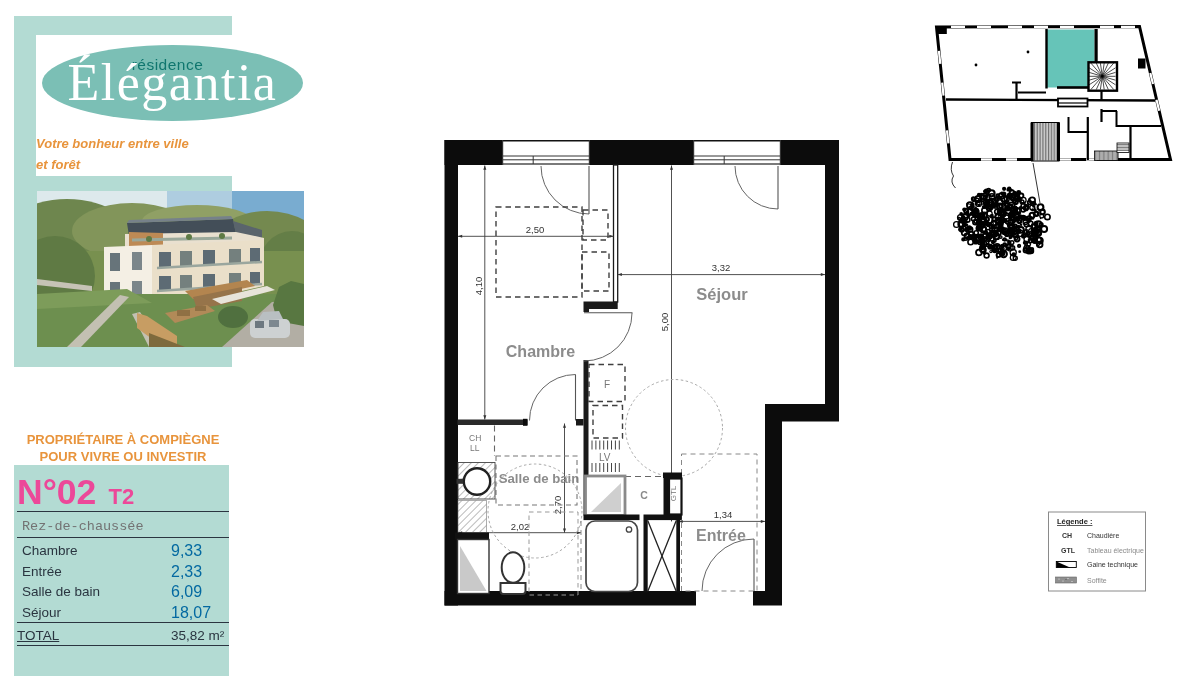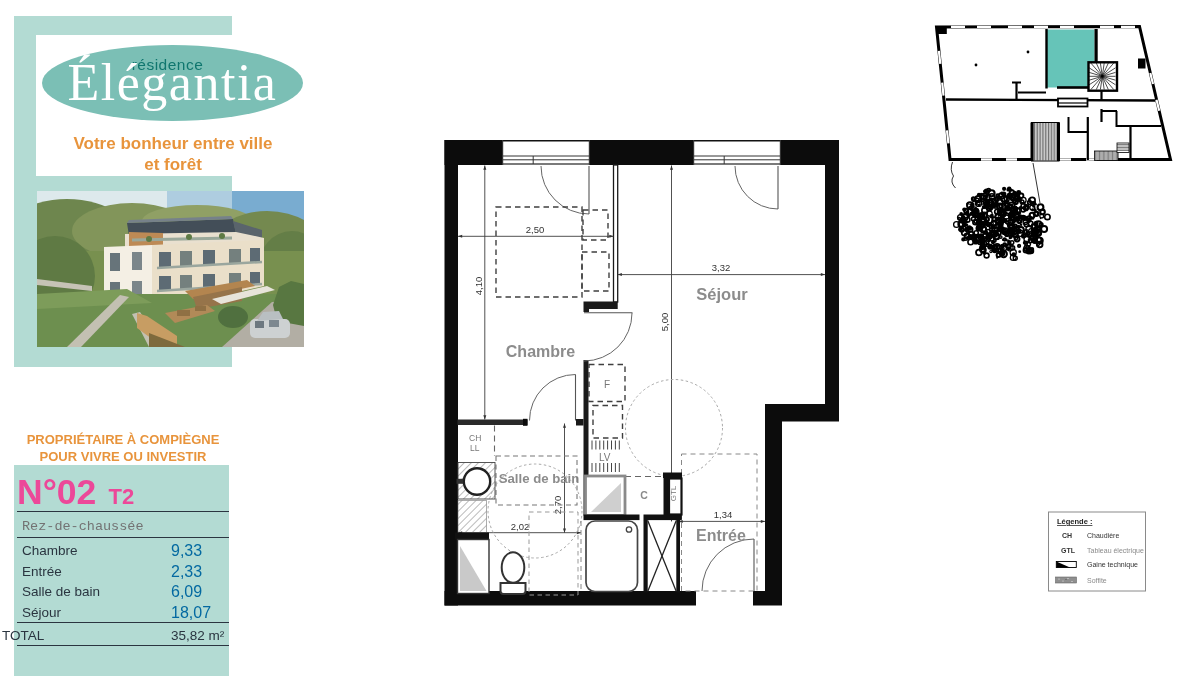--- a/index.html
+++ b/index.html
@@ -12,21 +12,21 @@
 <div class="abs" style="left:14px;top:16px;width:218px;height:351px;background:#b3dbd3;"></div>
 
 <div class="abs" style="left:36px;top:35px;width:274px;height:141px;background:#ffffff;"></div>
 
 <div class="abs" style="left:42px;top:45px;width:261px;height:76px;background:#7bbfb5;border-radius:50%;"></div>
 
 <div class="abs" style="left:42px;top:56px;width:251px;text-align:center;color:#0f766e;font-size:15.5px;letter-spacing:0.5px;">résidence</div>
 
 <div class="abs" style="left:42px;top:53px;width:261px;text-align:center;color:#ffffff;font-family:Liberation Serif, serif;font-size:52px;font-weight:400;letter-spacing:1.5px;">Élégantia</div>
 
-<div class="abs" style="left:36px;top:134px;width:274px;text-align:center;color:#e8943c;font-size:17px;font-weight:bold;line-height:20.5px;">Votre bonheur entre ville<br>et forêt</div>
+<div class="abs" style="left:36px;top:134px;width:274px;text-align:left;color:#e8943c;font-size:13px;font-weight:bold;line-height:20.5px;font-style:italic;">Votre bonheur entre ville<br>et forêt</div>
 
 <div class="abs" style="left:37px;top:191px;width:267px;height:156px;">
 <svg width="267" height="156" viewBox="0 0 267 156">
 
 <rect x="0" y="0" width="267" height="40" fill="#dde9ec"></rect>
 <rect x="130" y="0" width="70" height="40" fill="#aecde0"></rect>
 <rect x="195" y="0" width="72" height="42" fill="#79acd0"></rect>
 
 <ellipse cx="30" cy="60" rx="75" ry="52" fill="#6e864e"></ellipse>
 <ellipse cx="95" cy="40" rx="60" ry="28" fill="#82955a"></ellipse>
@@ -114,21 +114,21 @@
 <div class="abs" style="left:22px;top:519px;color:#737373;font-size:13.5px;font-family:Liberation Mono, monospace;">Rez-de-chaussée</div>
 
 <div class="abs" style="left:17px;top:537px;width:212px;height:1.3px;background:#2a3540;"></div>
 
 <div class="abs" style="left:22px;top:541px;color:#2a3540;font-size:13.5px;line-height:20.5px;">Chambre<br>Entrée<br>Salle de bain<br>Séjour</div>
 
 <div class="abs" style="left:171px;top:541px;color:#0369a1;font-size:16px;line-height:20.5px;">9,33<br>2,33<br>6,09<br>18,07</div>
 
 <div class="abs" style="left:17px;top:622px;width:212px;height:1.3px;background:#2a3540;"></div>
 
-<div class="abs" style="left:2px;top:628px;color:#2a3540;font-size:13.5px;">TOTAL</div>
+<div class="abs" style="left:17px;top:628px;color:#2a3540;font-size:13.5px;text-decoration:underline;">TOTAL</div>
 <div class="abs" style="left:171px;top:628px;color:#2a3540;font-size:13.5px;text-align:right;">35,82 m²</div>
 
 <div class="abs" style="left:17px;top:645px;width:212px;height:1.3px;background:#2a3540;"></div>
 
 <div class="abs" style="left:430px;top:120px;width:420px;height:500px;">
 <svg width="420" height="500" viewBox="430 120 420 500">
 
 <rect x="444.5" y="140" width="57.5" height="25" fill="#0c0c0c"></rect>
 
 <rect x="590" y="140" width="103" height="25" fill="#0c0c0c"></rect>

